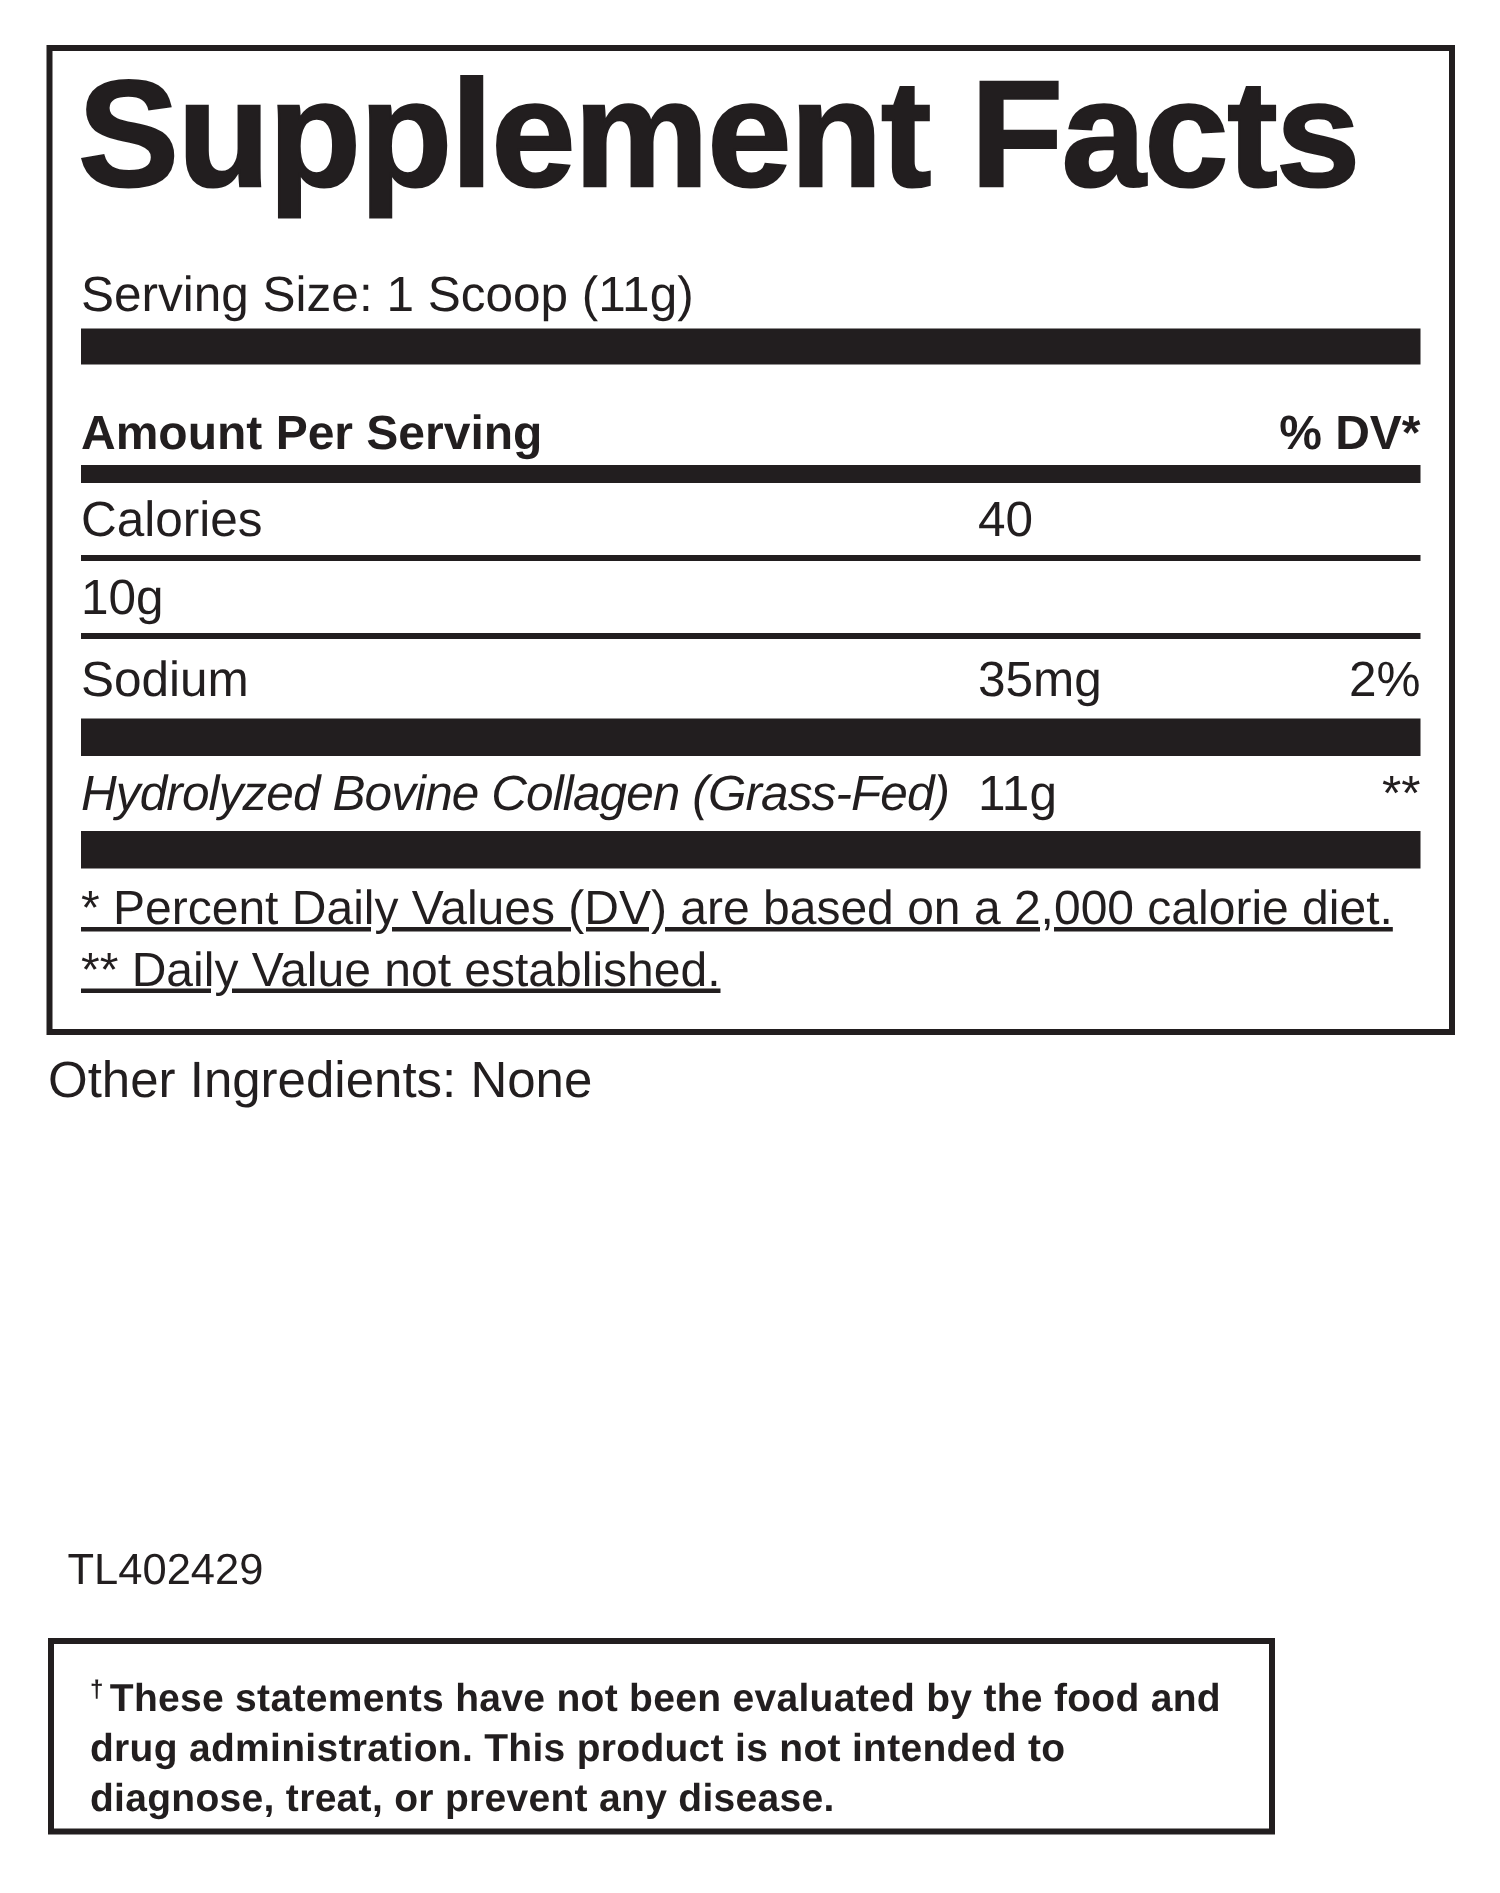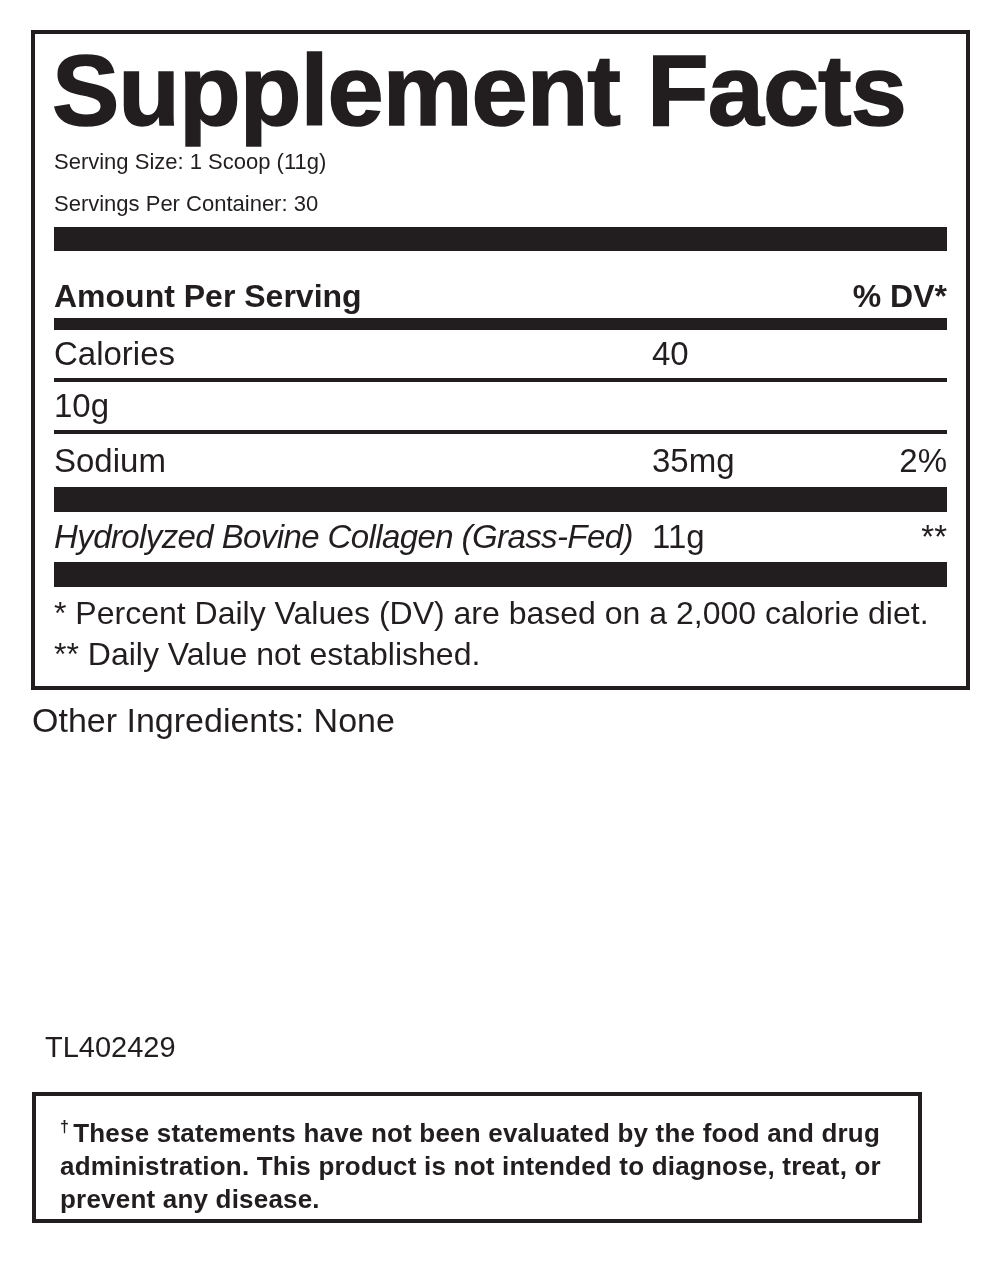--- a/index.html
+++ b/index.html
@@ -18,75 +18,74 @@
     border: 4px solid #221e1f;
     padding: 0 19px;
     background: #fff;
   }
   .facts-title {
     margin-top: 6px; margin-left: -2px;
     font-size: 101px; font-weight: bold; line-height: 1;
     letter-spacing: -1px; white-space: nowrap;
     -webkit-text-stroke: 1.5px #221e1f;
   }
-  .serving-block { font-size: 22px; line-height: 42px; }
+  .serving-block { margin-top: 34px; font-size: 33px; line-height: 42px; }
   .bar { background: #221e1f; width: 100%; }
   .bar-1 { height: 24px; margin-top: 2px; }
   .bar-2 { height: 12px; }
   .bar-3 { height: 25px; }
   .header-row {
     display: flex; justify-content: space-between; align-items: center;
     height: 43px; font-size: 32px; font-weight: bold; margin-top: 24px;
   }
   .nutrient-row {
     display: flex; align-items: center;
     height: 52px; font-size: 33px;
     border-bottom: 4px solid #221e1f;
   }
   .nutrient-row.no-divider { border-bottom: none; height: 53px; }
   .nutrient-row.ingredient { border-bottom: none; height: 50px; }
   .n-name { flex: 1; white-space: nowrap; }
   .ingredient .n-name { letter-spacing: -0.6px; font-style: italic; }
   .n-amount { width: 130px; text-align: left; white-space: nowrap; }
   .n-dv { width: 165px; text-align: right; white-space: nowrap; }
   .footnotes { margin-top: 6px; font-size: 32px; line-height: 41px; }
-  .footnote-line { white-space: nowrap; }
+  .footnote-line { white-space: nowrap; text-decoration: underline; }
 
   
   .other-ingredients {
     position: absolute; left: 32px; top: 701px;
     font-size: 34px; white-space: nowrap;
   }
   .product-code {
     position: absolute; left: 45px; top: 1031px;
     font-size: 29px; white-space: nowrap;
   }
 
   
   .disclaimer-box {
     position: absolute; left: 32px; top: 1092px;
-    width: 890px; height: 131px;
+    width: 818px; height: 131px;
     border: 4px solid #221e1f;
     padding: 14px 24px 0 24px;
     font-size: 26px; font-weight: bold; line-height: 33px;
     letter-spacing: 0.2px;
   }
   .disclaimer-box sup { font-size: 0.62em; vertical-align: super; margin-right: 4px; }
 </style>
 </head>
 <body>
 
 <div class="page">
 
   <div class="facts-box">
     <div class="facts-title">Supplement Facts</div>
 
     <div class="serving-block">
       <div>Serving Size: 1 Scoop (11g)</div>
-      <div>Servings Per Container: 30</div>
     </div>
 
     <div class="bar bar-1"></div>
 
     <div class="header-row">
       <span>Amount Per Serving</span>
       <span>% DV*</span>
     </div>
 
     <div class="bar bar-2"></div>

